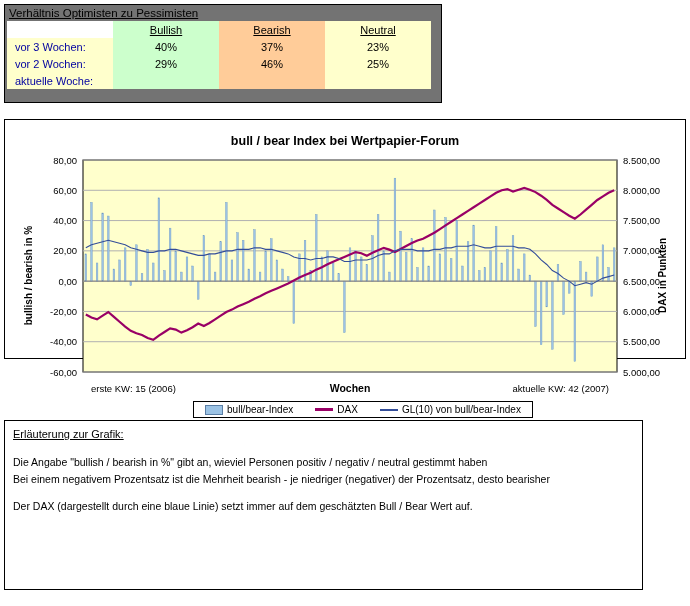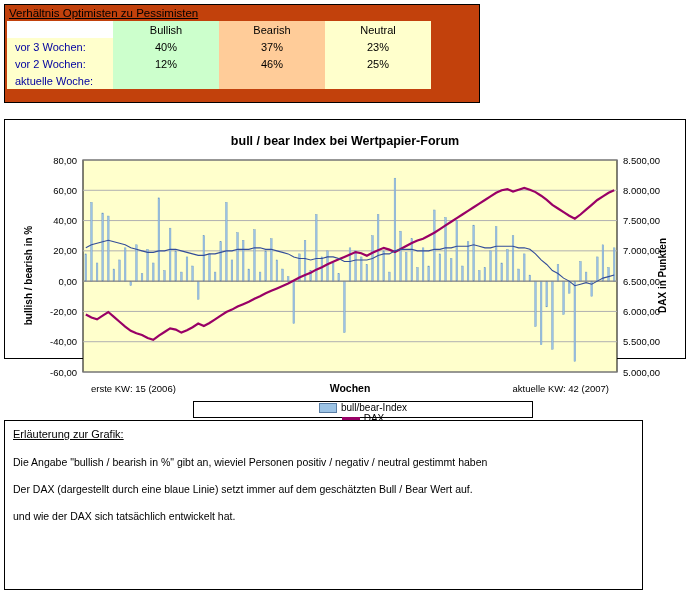--- a/index.html
+++ b/index.html
@@ -15,24 +15,24 @@
     color: #000000;
     position: relative;
     overflow: hidden;
   }
 
   
   #ratio-panel {
     position: absolute;
     left: 4px;
     top: 4px;
-    width: 476px;
+    width: 438px;
     height: 99px;
     border: 1px solid #000000;
-    background: #c2410c;
+    background: #737373;
     box-sizing: border-box;
   }
   #ratio-title {
     font-size: 11.5px;
     padding: 2px 0 2px 4px;
     text-decoration: underline;
   }
   table.ratio {
     border-collapse: collapse;
     width: 424px;
@@ -47,20 +47,21 @@
   }
   .rt-label {
     width: 172px;
     background: #ffffcc;
     color: #0000a0;
     padding-left: 8px !important;
     margin-left: 36px;
   }
   .rt-head {
     text-align: center;
+    text-decoration: underline;
     font-weight: normal;
   }
   .col-bull { background: #ccffcc; text-align: center; color: #000000; }
   .col-bear { background: #ffcc99; text-align: center; color: #000000; }
   .col-neut { background: #ffffcc; text-align: center; color: #000000; }
   .head-blank { background: #ffffff; }
 
   
   #chart-panel {
     position: absolute;
@@ -108,21 +109,20 @@
     top: 281px;
     width: 340px;
     height: 17px;
     border: 1px solid #000000;
     background: #ffffff;
     box-sizing: border-box;
     display: flex;
     align-items: center;
     justify-content: space-around;
     font-size: 10px;
-    flex-direction: column;
   }
   .legend-item { display: flex; align-items: center; gap: 4px; }
   .swatch-bar {
     width: 16px; height: 8px;
     background: #9cc3e5;
     border: 1px solid #5b7fa6;
     display: inline-block;
   }
   .swatch-dax { width: 18px; height: 3px; background: #990066; display: inline-block; }
   .swatch-gl { width: 18px; height: 2px; background: #334d99; display: inline-block; }
@@ -164,21 +164,21 @@
       <td class="rt-head col-neut">Neutral</td>
     </tr>
     <tr>
       <td class="rt-label">vor 3 Wochen:</td>
       <td class="col-bull">40%</td>
       <td class="col-bear">37%</td>
       <td class="col-neut">23%</td>
     </tr>
     <tr>
       <td class="rt-label">vor 2 Wochen:</td>
-      <td class="col-bull">12%</td>
+      <td class="col-bull">29%</td>
       <td class="col-bear">46%</td>
       <td class="col-neut">25%</td>
     </tr>
     <tr>
       <td class="rt-label">aktuelle Woche:</td>
       <td class="col-bull"></td>
       <td class="col-bear"></td>
       <td class="col-neut"></td>
     </tr>
   </tbody>
@@ -329,17 +329,17 @@
     <span class="legend-item">
       <span class="swatch-gl"></span>
       <span>GL(10) von bull/bear-Index</span>
     </span>
   </div>
 </div>
 
 <div id="expl-panel">
   <div id="expl-title">Erläuterung zur Grafik:</div>
   <div class="expl-line">Die Angabe "bullish / bearish in %" gibt an, wieviel Personen positiv / negativ / neutral gestimmt haben</div>
+  <div class="expl-line">Bei einem negativem Prozentsatz ist die Mehrheit bearish - je niedriger (negativer) der Prozentsatz, desto bearisher</div>
   <div class="gap-line"></div>
   <div class="expl-line">Der DAX (dargestellt durch eine blaue Linie) setzt immer auf dem geschätzten Bull / Bear Wert auf.</div>
   <div class="gap-line"></div>
-  <div class="expl-line">und wie der DAX sich tatsächlich entwickelt hat.</div>
 </div>
 
 </body></html>

